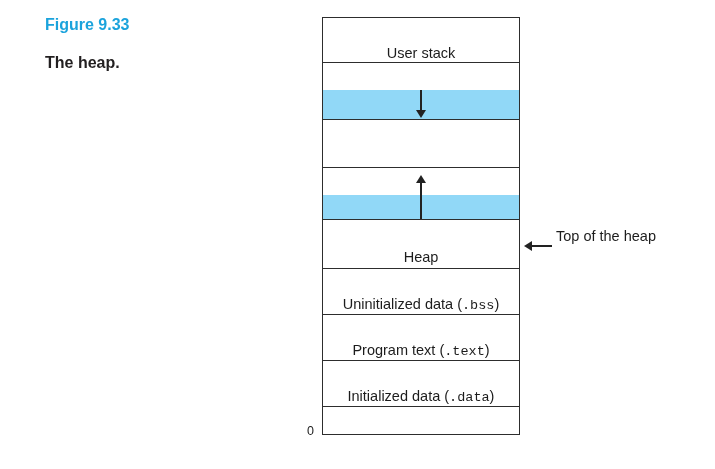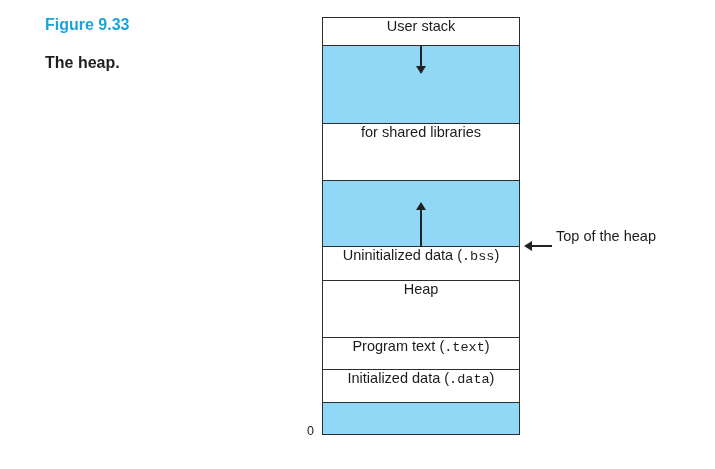--- a/index.html
+++ b/index.html
@@ -21,22 +21,22 @@
   .fig-title{color:#221f20;font-size:16px;font-weight:700;margin-top:18px;}
   
   .diagram{
     position:absolute;left:322px;top:17px;width:198px;height:418px;
     box-sizing:border-box;border:1px solid var(--line);
     display:flex;flex-direction:column;background:#fff;
   }
   .seg{
     box-sizing:border-box;border-bottom:1px solid var(--line);
     position:relative;display:flex;flex-direction:column;
-    align-items:center;
-    font-size:14.5px;text-align:center;line-height:17px;
+    align-items:center;justify-content:center;
+    font-size:14.5px;text-align:center;line-height:17px;margin-top:27px;
   }
   .seg:last-child{border-bottom:none;}
   .blue{background:var(--region-fill);}
   .s1{height:28px}.s2{height:78px}.s3{height:57px}.s4{height:66px}
   .s5{height:57px}.s6{height:34px}.s7{height:33px}.s8{height:32px}
   .s9{flex:1}
   
   .arrow-v{position:absolute;left:50%;transform:translateX(-50%);display:flex;flex-direction:column;align-items:center;}
   .arrow-down{top:0;}
   .arrow-up{bottom:0;}
@@ -75,36 +75,35 @@
     </div>
 
     <div class="seg s2 blue">
       <div class="arrow-v arrow-down">
         <div class="shaft-v"></div>
         <div class="head-down"></div>
       </div>
     </div>
 
     <div class="seg s3">
-      <div>for shared libraries</div>
     </div>
 
     <div class="seg s4 blue">
       <div class="arrow-v arrow-up">
         <div class="head-up"></div>
         <div class="shaft-v"></div>
       </div>
     </div>
 
+    <div class="seg s5">
+      <span>Heap</span>
+    </div>
+
     <div class="seg s6">
       <span><span>Uninitialized data (</span><span class="mono">.bss</span><span>)</span></span>
-    </div>
-
-    <div class="seg s5">
-      <span>Heap</span>
     </div>
 
     <div class="seg s8">
       <span><span>Program text (</span><span class="mono">.text</span><span>)</span></span>
     </div>
 
     <div class="seg s7">
       <span><span>Initialized data (</span><span class="mono">.data</span><span>)</span></span>
     </div>
 

